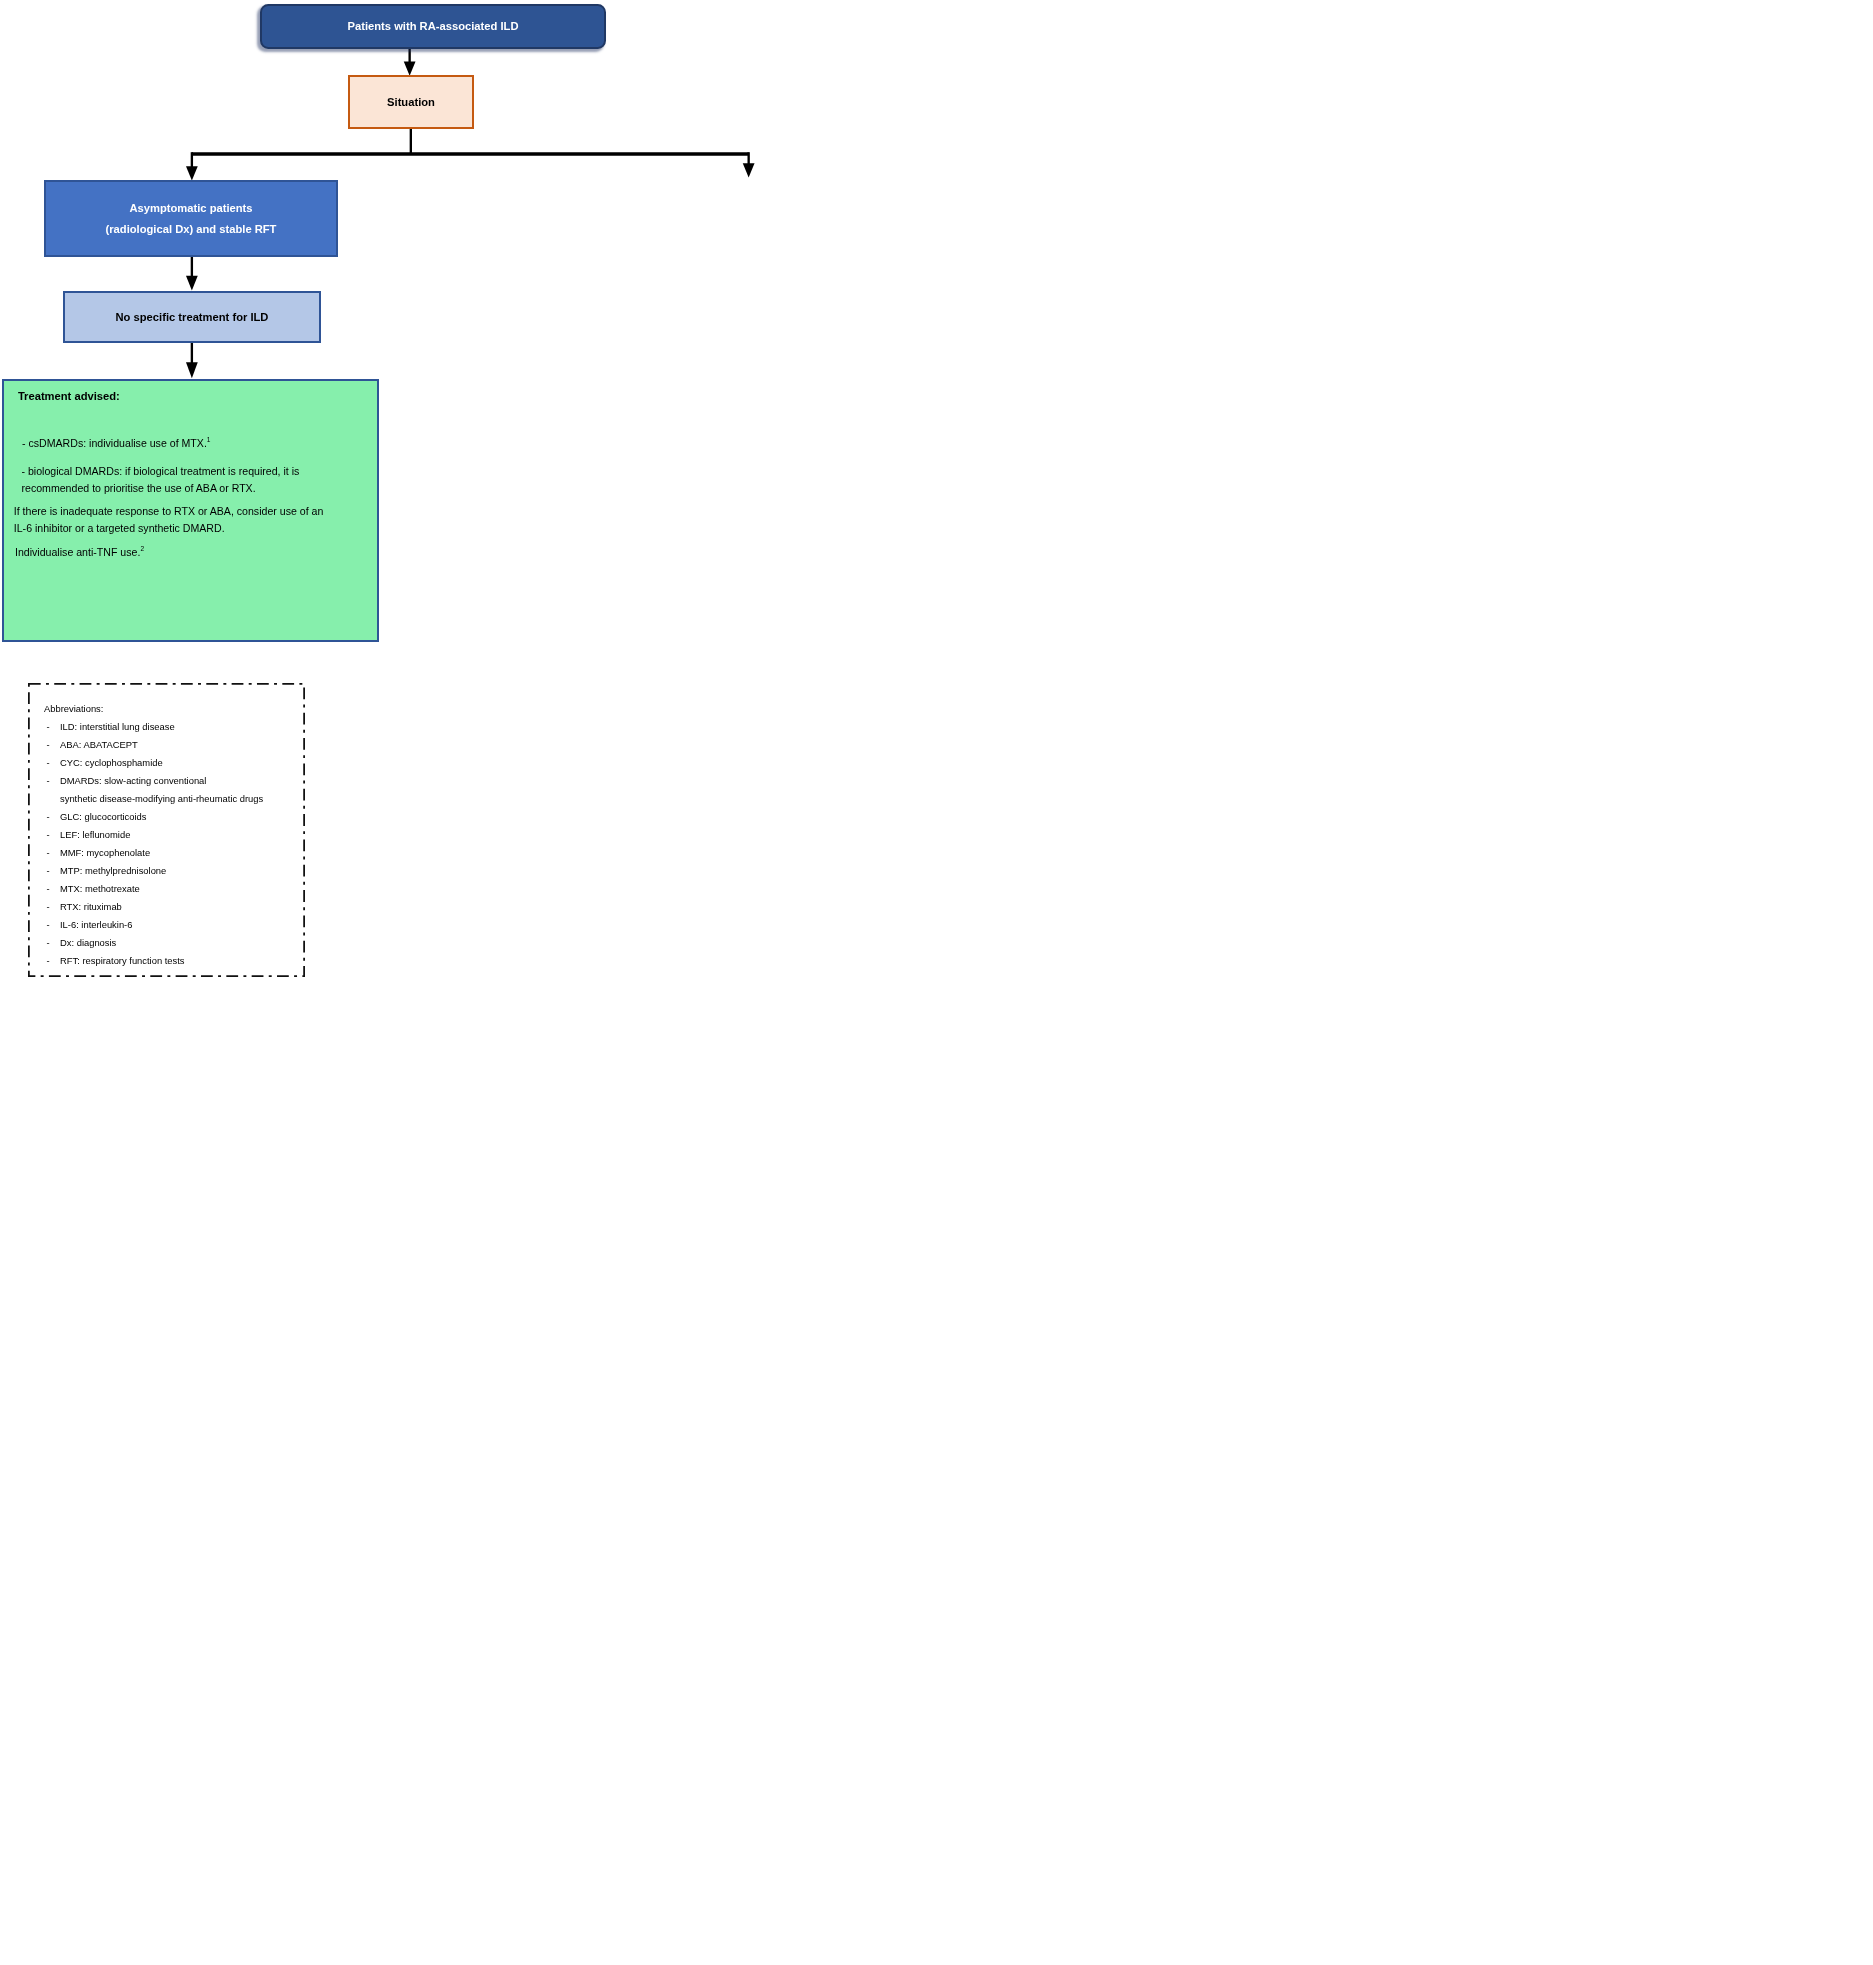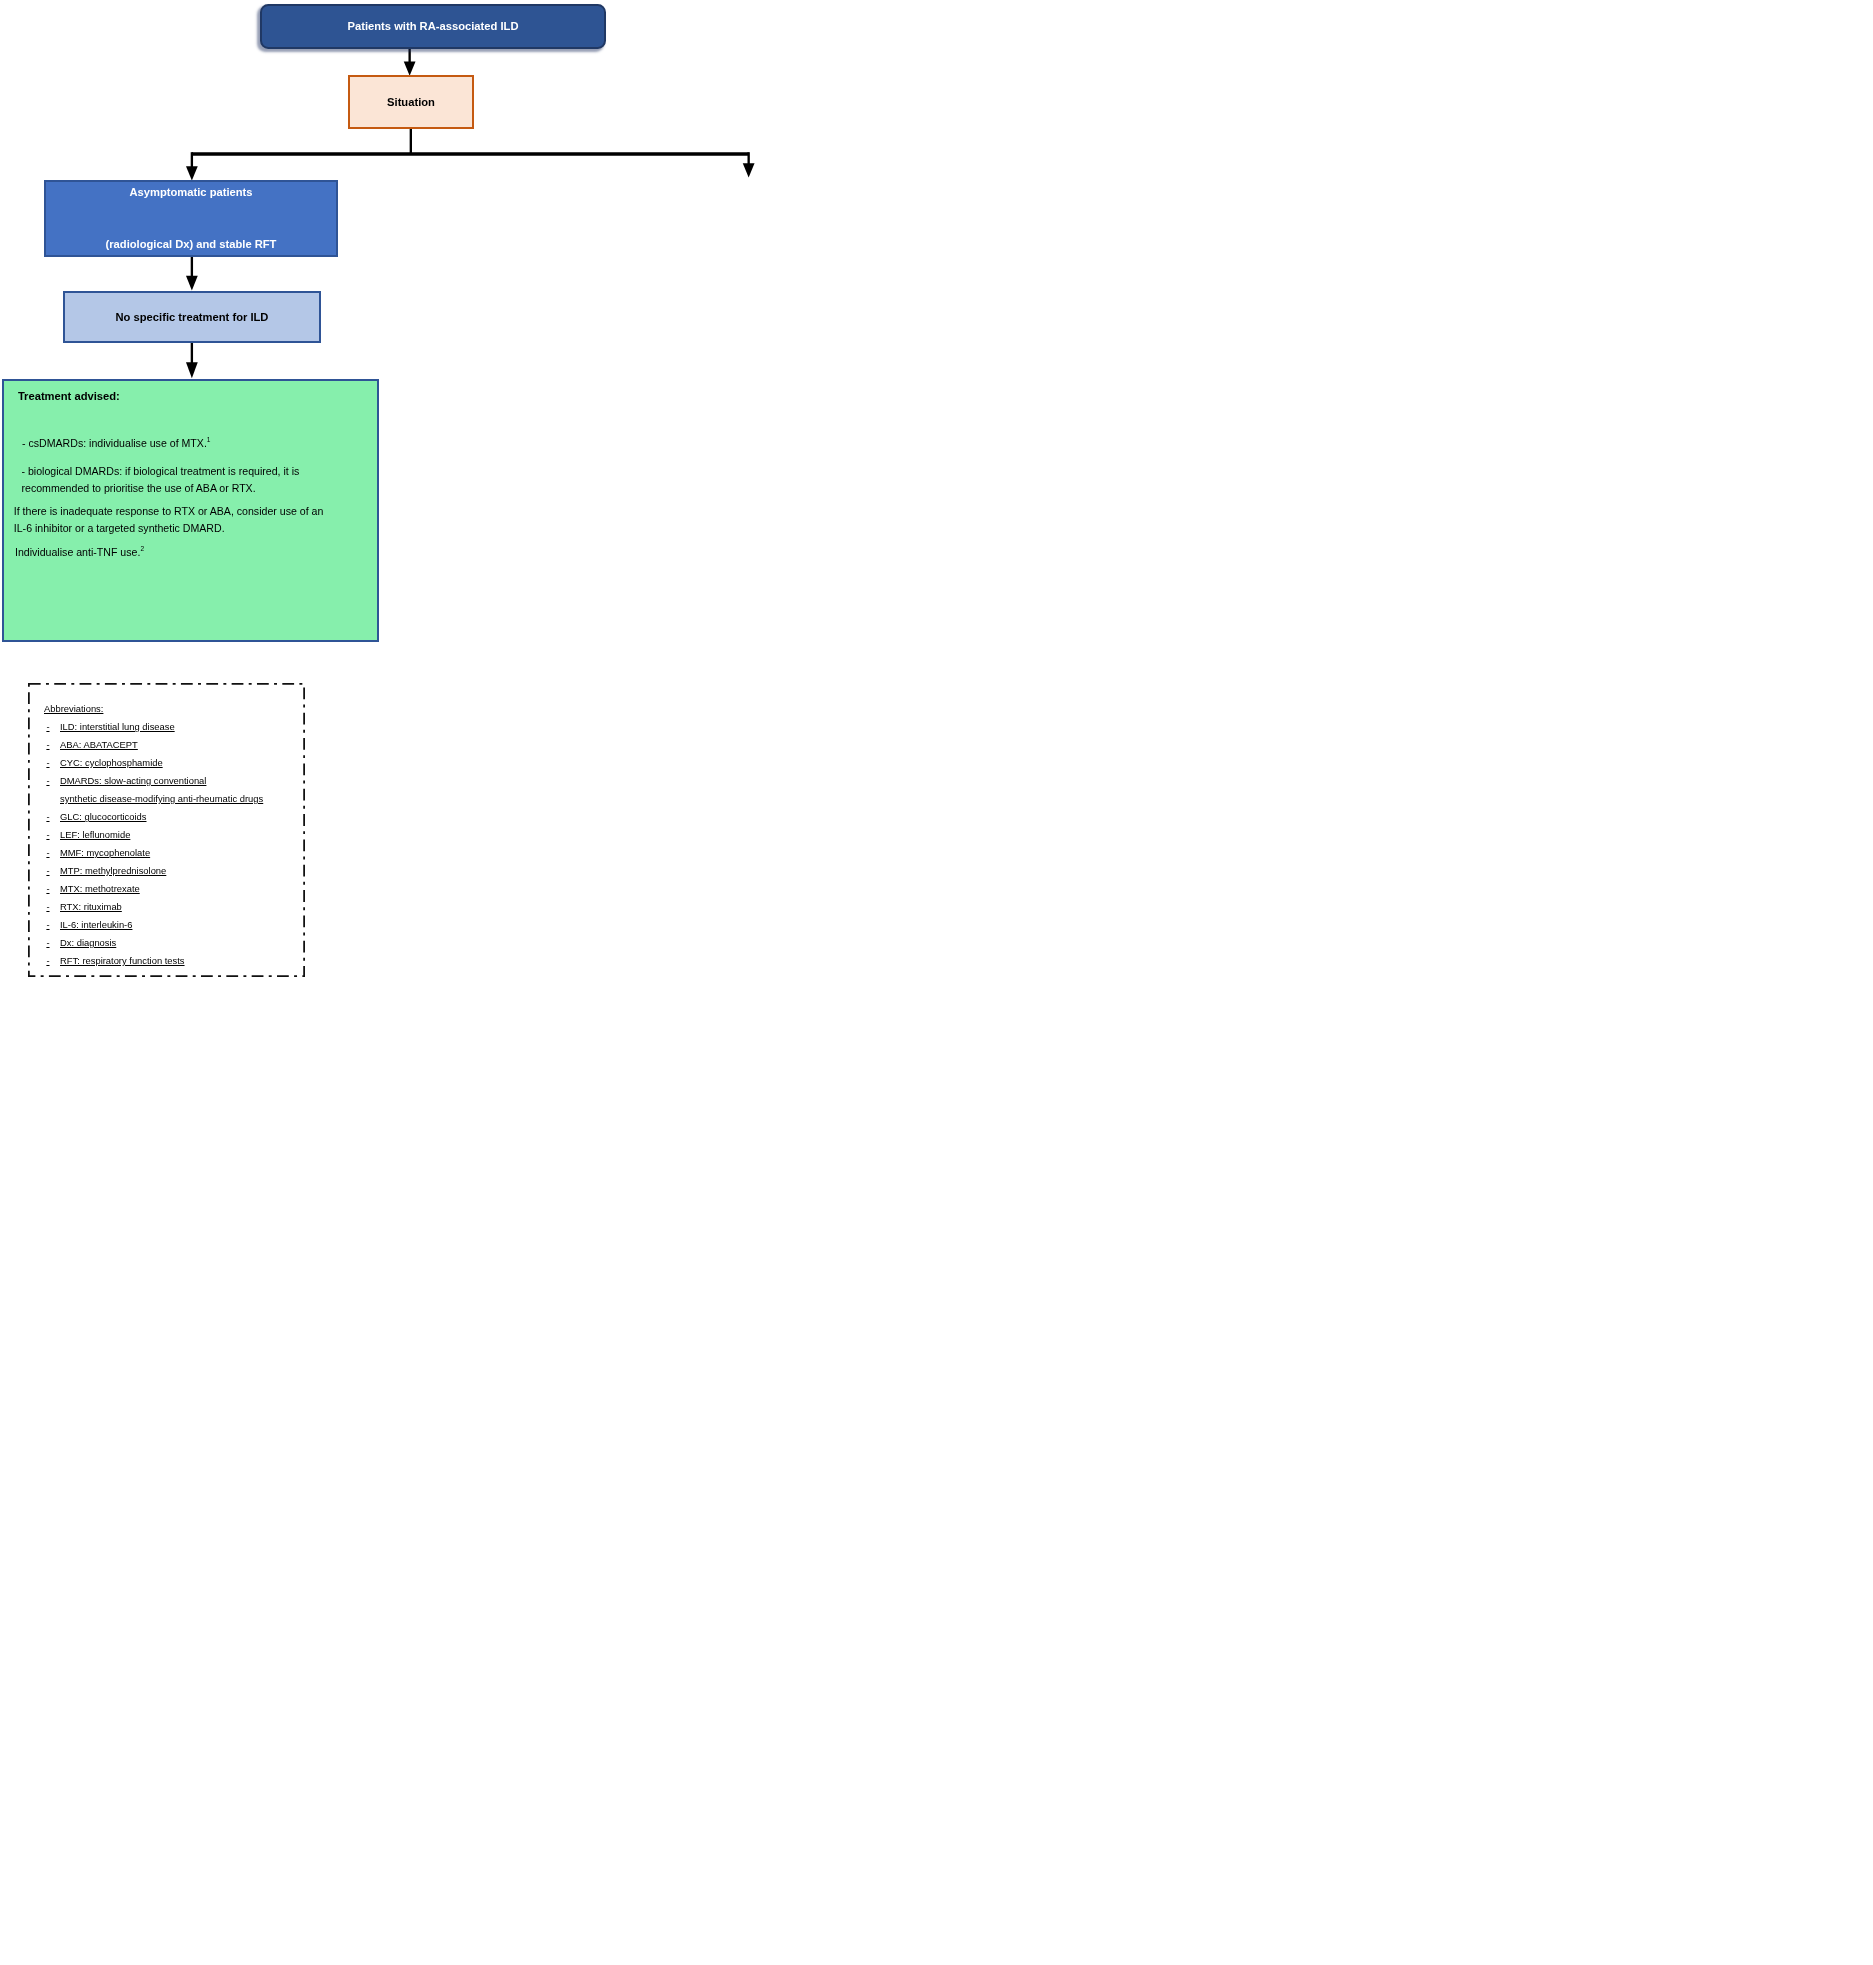--- a/index.html
+++ b/index.html
@@ -10,39 +10,39 @@
        align-items:center;justify-content:center;text-align:center;}
   .root-box{left:260px;top:3.5px;width:346px;height:45px;
        background:#2e5493;border:2.4px solid #203864;border-radius:8.2px;
        color:#ffffff;font-weight:700;font-size:11.2px;
        box-shadow:-2.4px 2.9px 2.4px rgba(25,42,90,0.45);}
   .situation-box{left:348px;top:75px;width:126px;height:54px;
        background:#fbe5d6;border:2.4px solid #c55a11;
        color:#000;font-weight:700;font-size:11.2px;}
   .branch-box{background:#4472c4;border:2.4px solid #2f5496;color:#ffffff;
        font-weight:700;font-size:11.2px;line-height:20.6px;}
-  .left-branch{left:44px;top:180px;width:294px;height:77px;justify-content:space-between;}
+  .left-branch{left:44px;top:180px;width:294px;height:77px;}
   .right-branch{left:560px;top:178px;width:367px;height:75px;}
   .no-treatment-box{left:63px;top:291px;width:258px;height:52px;
        background:#b4c7e7;border:2.4px solid #2f5496;
        color:#000;font-weight:700;font-size:11.2px;}
   .treatment-panel{position:absolute;left:2.4px;top:379px;width:377px;height:263px;
        box-sizing:border-box;background:#86efac;border:2.4px solid #2f5496;}
   .panel-inner{padding:8.2px 5.9px 0 9.4px;font-size:10.6px;line-height:16.5px;}
   .panel-title{font-weight:700;font-size:11.2px;line-height:14px;padding-left:4.1px;margin:0 0 29px 0;}
   .para{margin:0;}
   .p-cs{padding-left:8.2px;margin-bottom:11.8px;}
   .p-strategy{padding-left:7.7px;margin-bottom:21px;line-height:17px;}
   .p-bio{padding-left:7.7px;margin-bottom:7px;line-height:16.5px;}
   .p-inad{padding-left:0;margin-bottom:4.7px;line-height:16.5px;}
   .p-tnf{padding-left:1.2px;}
   sup{font-size:62%;}
   .abbr-box{position:absolute;left:28px;top:683px;width:277px;height:294px;box-sizing:border-box;}
   .abbr-border{position:absolute;left:0;top:0;width:100%;height:100%;}
-  .abbr-inner{position:relative;padding:16px 4.7px 0 16px;font-size:9.4px;text-decoration:underline;}
+  .abbr-inner{position:relative;padding:16px 4.7px 0 16px;font-size:9.4px;}
   .abbr-title{line-height:19px;}
   .abbr-item{display:flex;line-height:18px;}
   .abbr-dash{width:16px;padding-left:2.4px;box-sizing:border-box;flex:none;}
   .abbr-text{flex:1;}
 </style>
 </head>
 <body>
 
 <div class="canvas">
 

